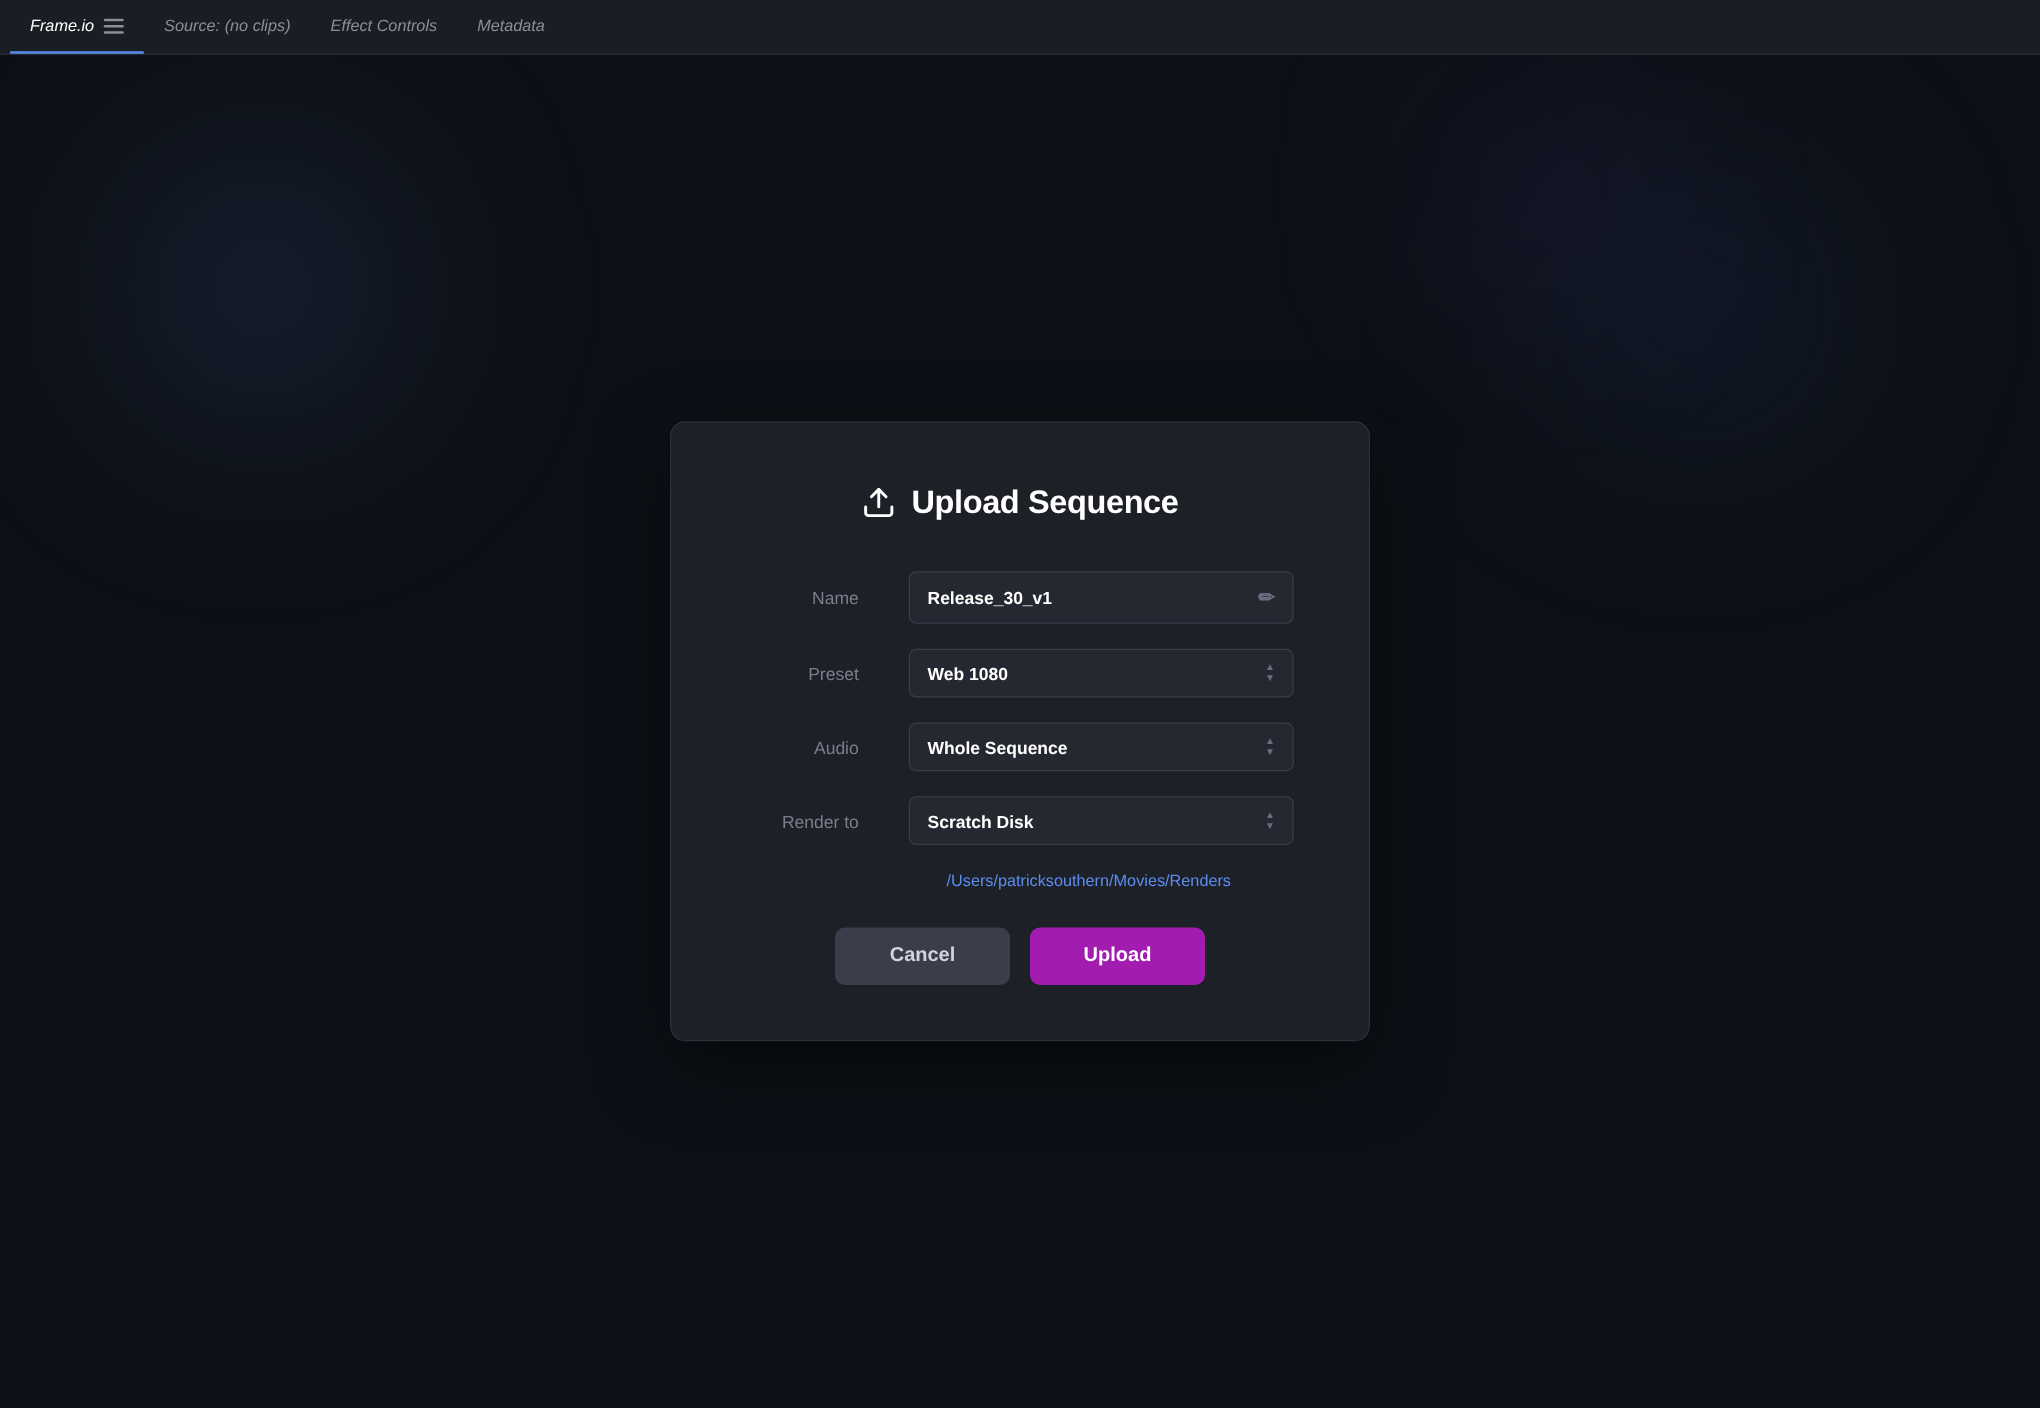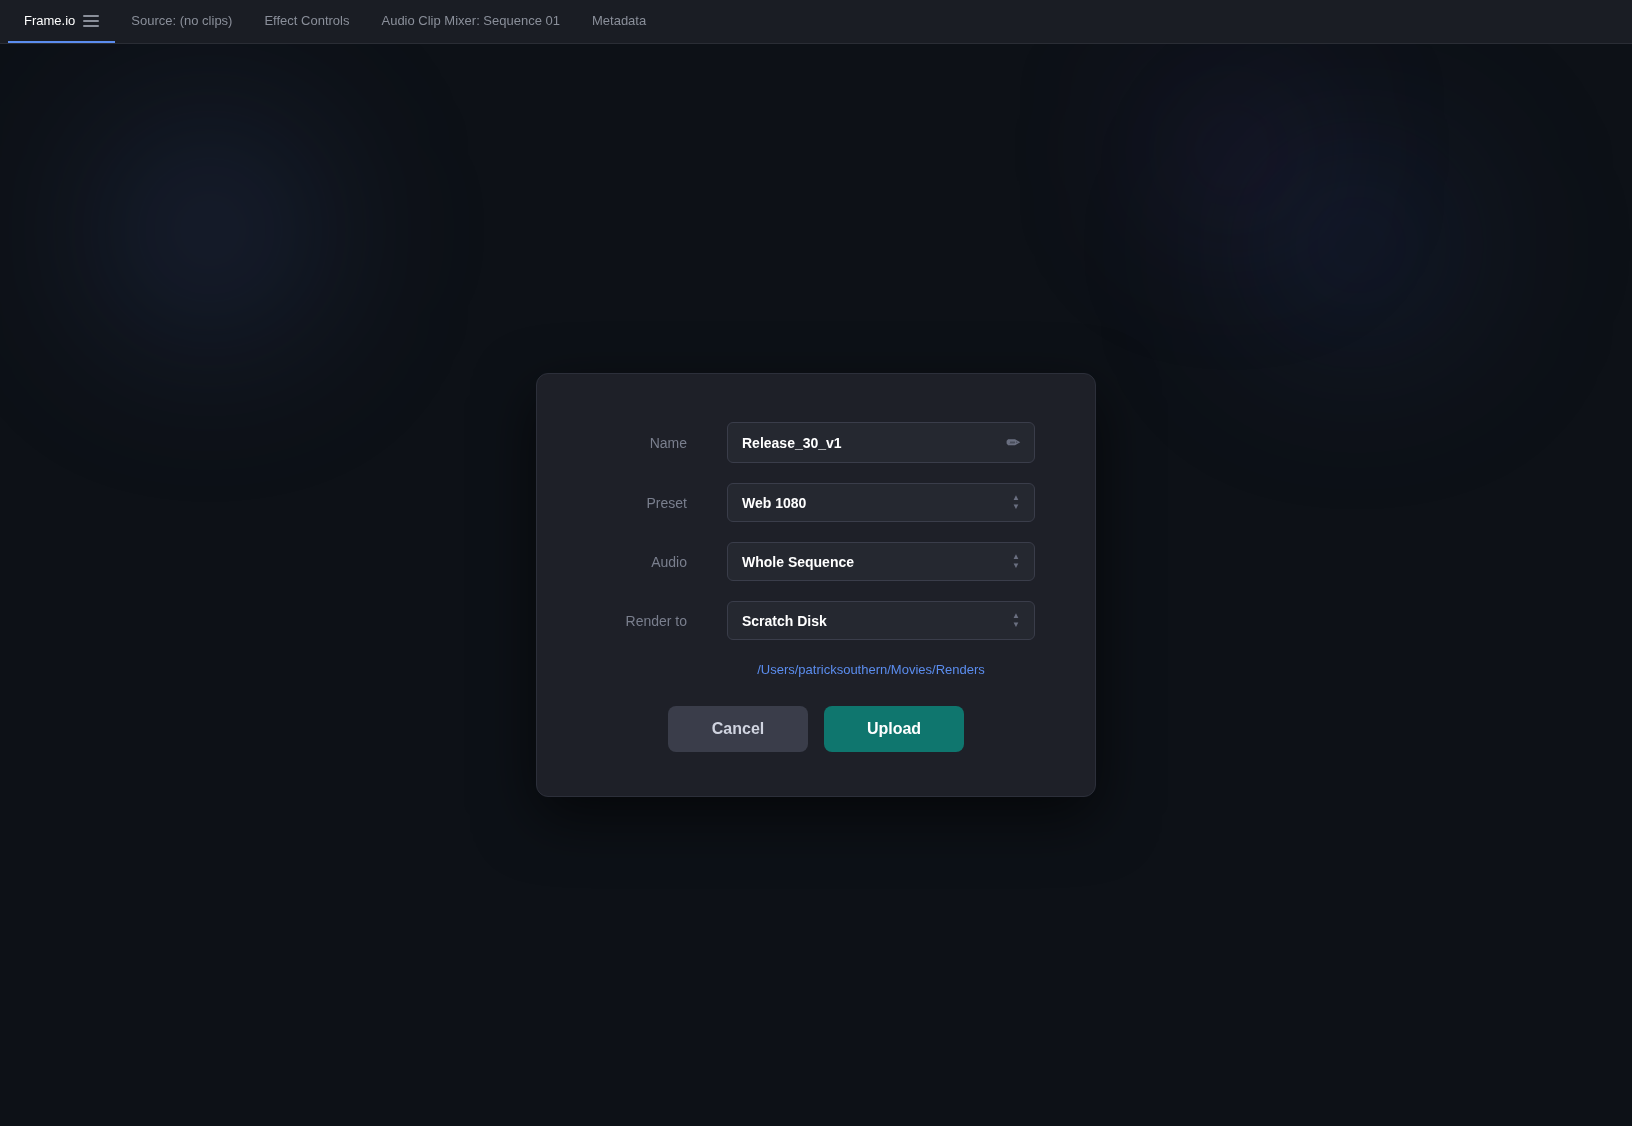--- a/index.html
+++ b/index.html
@@ -39,20 +39,21 @@
     
     .tab-bar {
       position: absolute;
       top: 0; left: 0; right: 0;
       height: 44px;
       background: #1a1d24;
       border-bottom: 1px solid #2a2d35;
       display: flex;
       align-items: stretch;
       padding: 0 8px;
+      font-style: italic;
     }
 
     .tab-item {
       display: flex;
       align-items: center;
       padding: 0 16px;
       color: #8a8f9a;
       font-size: 13px;
       cursor: pointer;
       border-bottom: 2px solid transparent;
@@ -266,21 +267,21 @@
       border: none;
       min-width: 140px;
     }
 
     .btn-cancel {
       background: #3a3d4a;
       color: #d0d4e0;
     }
 
     .btn-upload {
-      background: #0f766e;
+      background: #a21caf;
       color: #ffffff;
     }
   </style>
 </head>
 <body>
 
 <div class="bg-blur bg-blur-1"></div>
 <div class="bg-blur bg-blur-2"></div>
 <div class="bg-blur bg-blur-3"></div>
 
@@ -293,30 +294,35 @@
         <span></span>
     </div>
   </div>
   <div class="tab-item">
     <span>Source: (no clips)</span>
   </div>
   <div class="tab-item">
     <span>Effect Controls</span>
   </div>
   <div class="tab-item">
-    <span>Audio Clip Mixer: Sequence 01</span>
-  </div>
-  <div class="tab-item">
     <span>Metadata</span>
   </div>
 </div>
 
 <div class="main-content">
   <div class="dialog">
 
+    <div class="dialog-title-row">
+      <svg class="upload-icon" viewBox="0 0 24 24" fill="none" stroke="currentColor" stroke-width="2" stroke-linecap="round" stroke-linejoin="round">
+        <path d="M21 15v4a2 2 0 0 1-2 2H5a2 2 0 0 1-2-2v-4"></path>
+        <polyline points="17 8 12 3 7 8"></polyline>
+        <line x1="12" y1="3" x2="12" y2="15"></line>
+      </svg>
+      <span class="dialog-title">Upload Sequence</span>
+    </div>
 
     <div class="form-row">
       <div class="form-label">Name</div>
       <div class="form-control">
         <div class="text-input">
           <span>Release_30_v1</span>
           <span class="edit-icon">✏</span>
         </div>
       </div>
     </div>

